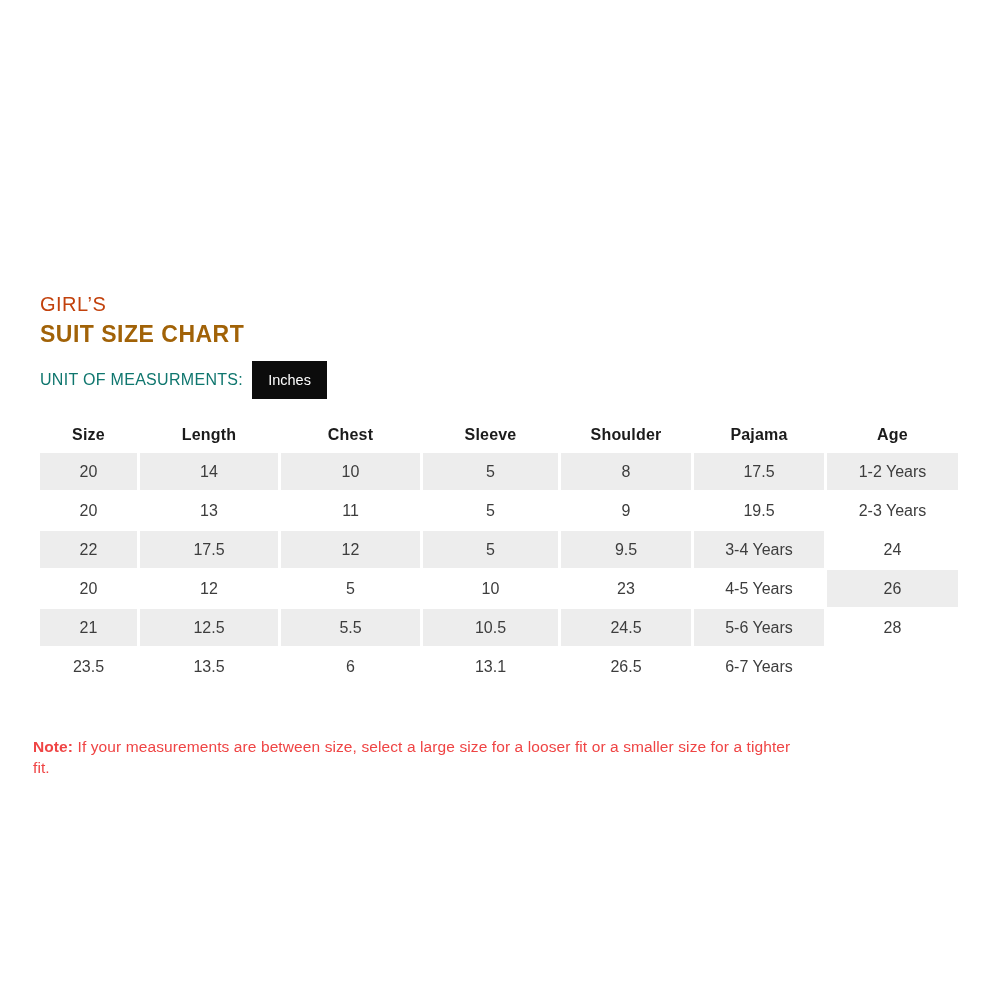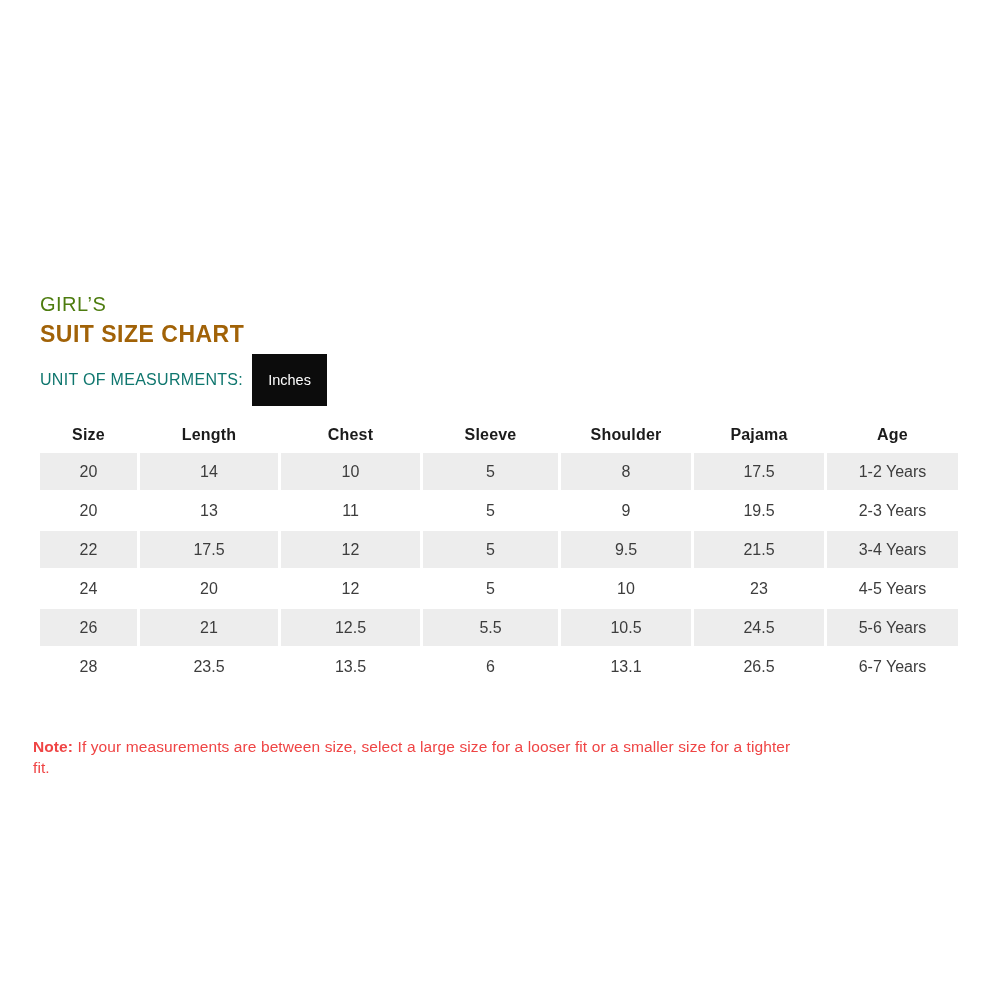--- a/index.html
+++ b/index.html
@@ -9,37 +9,37 @@
     font-family: "Liberation Sans", sans-serif;
   }
   .sheet {
     position: relative;
     width: 990px; height: 990px;
     background: #ffffff;
     overflow: hidden;
   }
   .title-block { position: absolute; left: 40px; top: 289px; }
   .eyebrow {
-    font-size: 20px; font-weight: 500; color: #4d7c0f;
+    font-size: 20px; font-weight: 500; color: #c2410c;
     letter-spacing: 0.5px; line-height: 30px;
   }
   .title {
     font-size: 23px; font-weight: 700; color: #a16207;
     letter-spacing: 0.5px; line-height: 30px;
   }
   .unit-row {
     position: absolute; left: 40px; top: 359px; height: 42px;
     display: flex; align-items: center;
   }
   .unit-label {
     font-size: 16px; font-weight: 500; color: #0f766e;
     letter-spacing: 0.3px; margin-right: 9px;
   }
   .chip {
-    min-width: 75px; height: 52px;
+    min-width: 75px; height: 38px;
     background: var(--chip-bg, #0c0c0c);
     color: var(--chip-text, #ffffff);
     display: flex; align-items: center; justify-content: center;
     font-family: "Liberation Sans", sans-serif;
     font-size: 14.5px; padding: 8px 15px; box-sizing: border-box;
     border: none; cursor: pointer;
   }
   .size-table {
     position: absolute; left: 40px; top: 418px;
     display: grid;
@@ -100,21 +100,20 @@
       <div class="td">11</div>
       <div class="td">5</div>
       <div class="td">9</div>
       <div class="td">19.5</div>
       <div class="td">2-3 Years</div>
       <div class="td stripe">22</div>
       <div class="td stripe">17.5</div>
       <div class="td stripe">12</div>
       <div class="td stripe">5</div>
       <div class="td stripe">9.5</div>
-      <div class="td stripe">21.5</div>
       <div class="td stripe">3-4 Years</div>
       <div class="td">24</div>
       <div class="td">20</div>
       <div class="td">12</div>
       <div class="td">5</div>
       <div class="td">10</div>
       <div class="td">23</div>
       <div class="td">4-5 Years</div>
       <div class="td stripe">26</div>
       <div class="td stripe">21</div>

